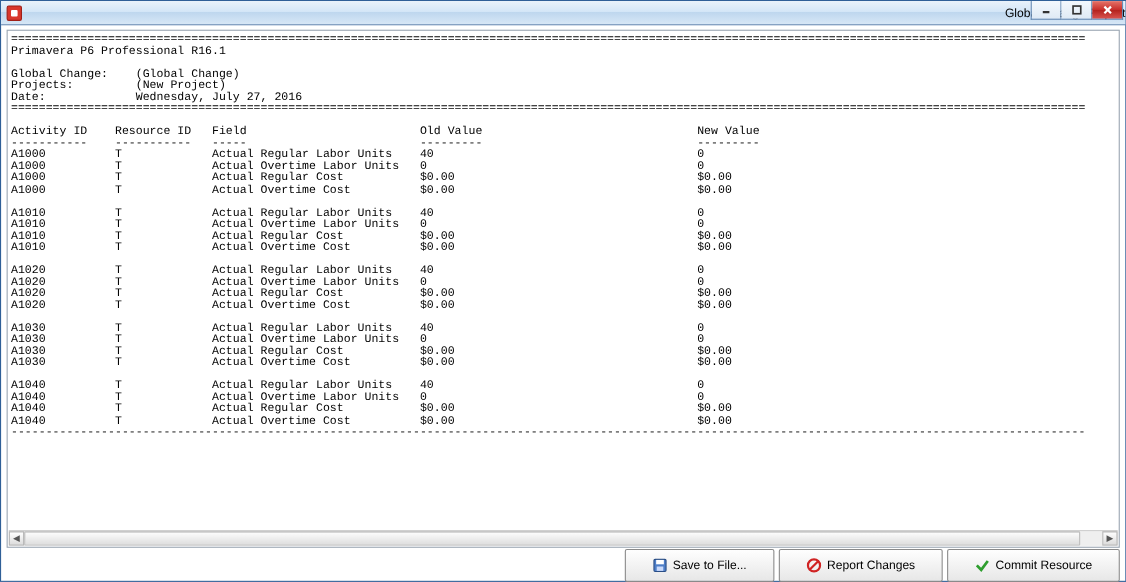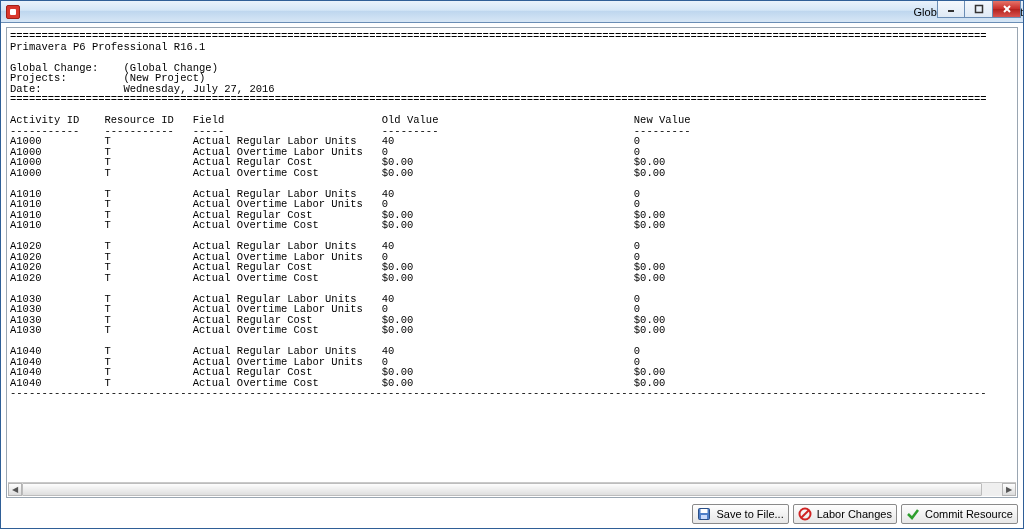--- a/index.html
+++ b/index.html
@@ -117,22 +117,22 @@
   .button-bar {
     position:absolute;
     left:5px; right:5px; bottom:2px;
     height:24px;
     display:flex;
     justify-content:flex-end;
     align-items:center;
     gap:4px;
   }
   .btn {
-    height:20px;
-    padding: 0 4px;
+    height:30px;
+    padding: 0 24px;
     border:1px solid #8a8a8a;
     background:linear-gradient(#fefefe,#e7e7e7);
     border-radius:2px;
     display:flex; align-items:center;
     gap:5px;
     font-size:11px;
     color:#000;
     cursor:default;
   }
   .btn .ic { width:14px; height:14px; display:flex; align-items:center; justify-content:center; }
@@ -224,21 +224,21 @@
       </span>
       <span>Save to File...</span>
     </div>
     <div class="btn">
       <span class="ic ic-cancel">
         <svg width="14" height="14">
             <circle cx="7" cy="7" r="5.5" fill="none" stroke="#d02424" stroke-width="2"></circle>
             <line x1="3.2" y1="10.8" x2="10.8" y2="3.2" stroke="#d02424" stroke-width="2"></line>
           </svg>
       </span>
-      <span>Labor Changes</span>
+      <span>Report Changes</span>
     </div>
     <div class="btn">
       <span class="ic ic-commit">
         <svg width="14" height="14">
             <polyline points="2,7 6,11 12,3" fill="none" stroke="#2e9e2e" stroke-width="2.5"></polyline>
           </svg>
       </span>
       <span>Commit Resource</span>
     </div>
   </div>

